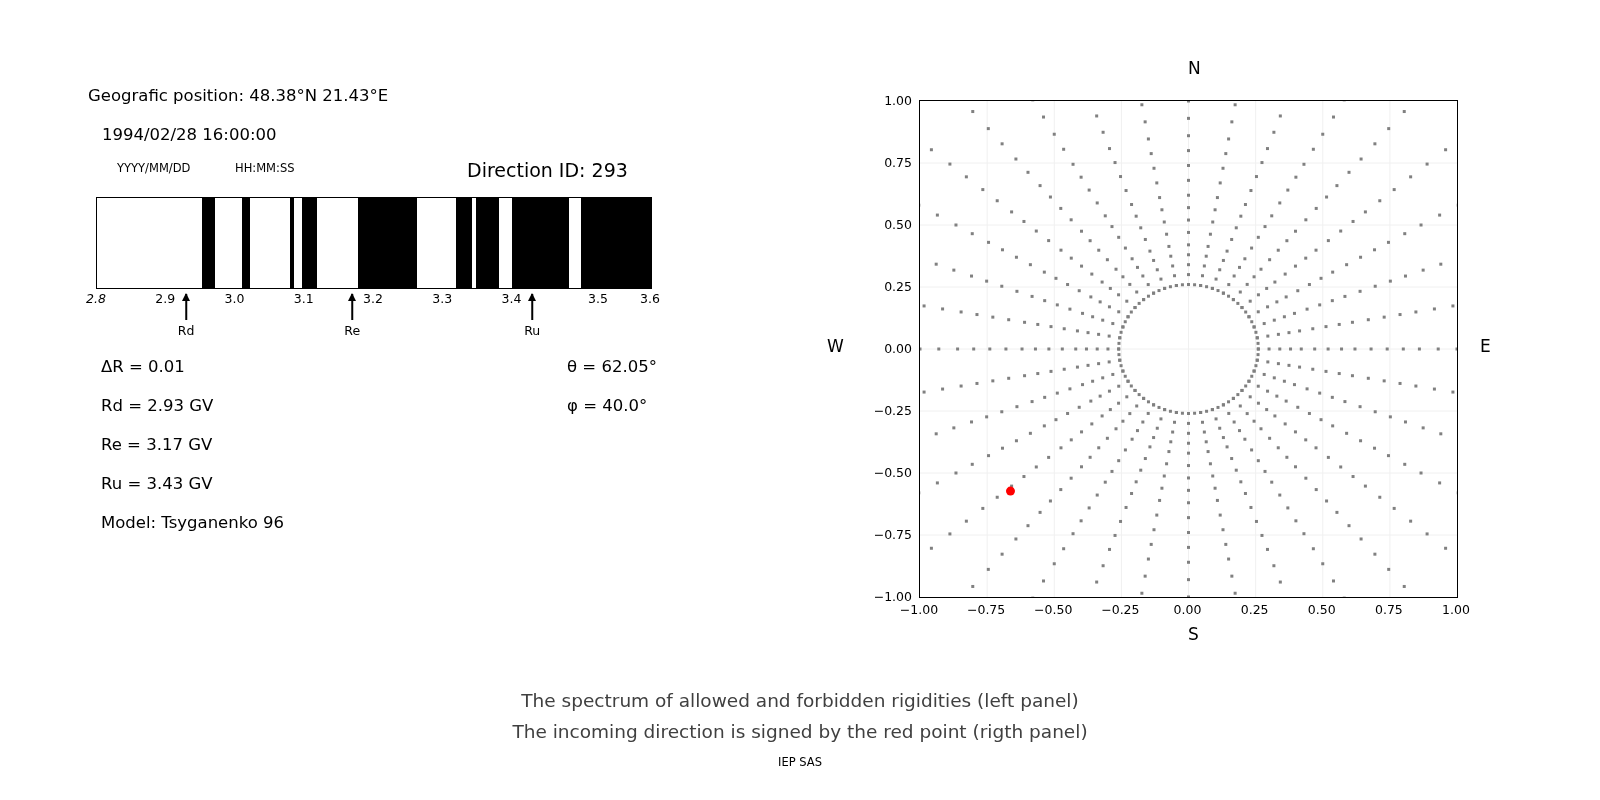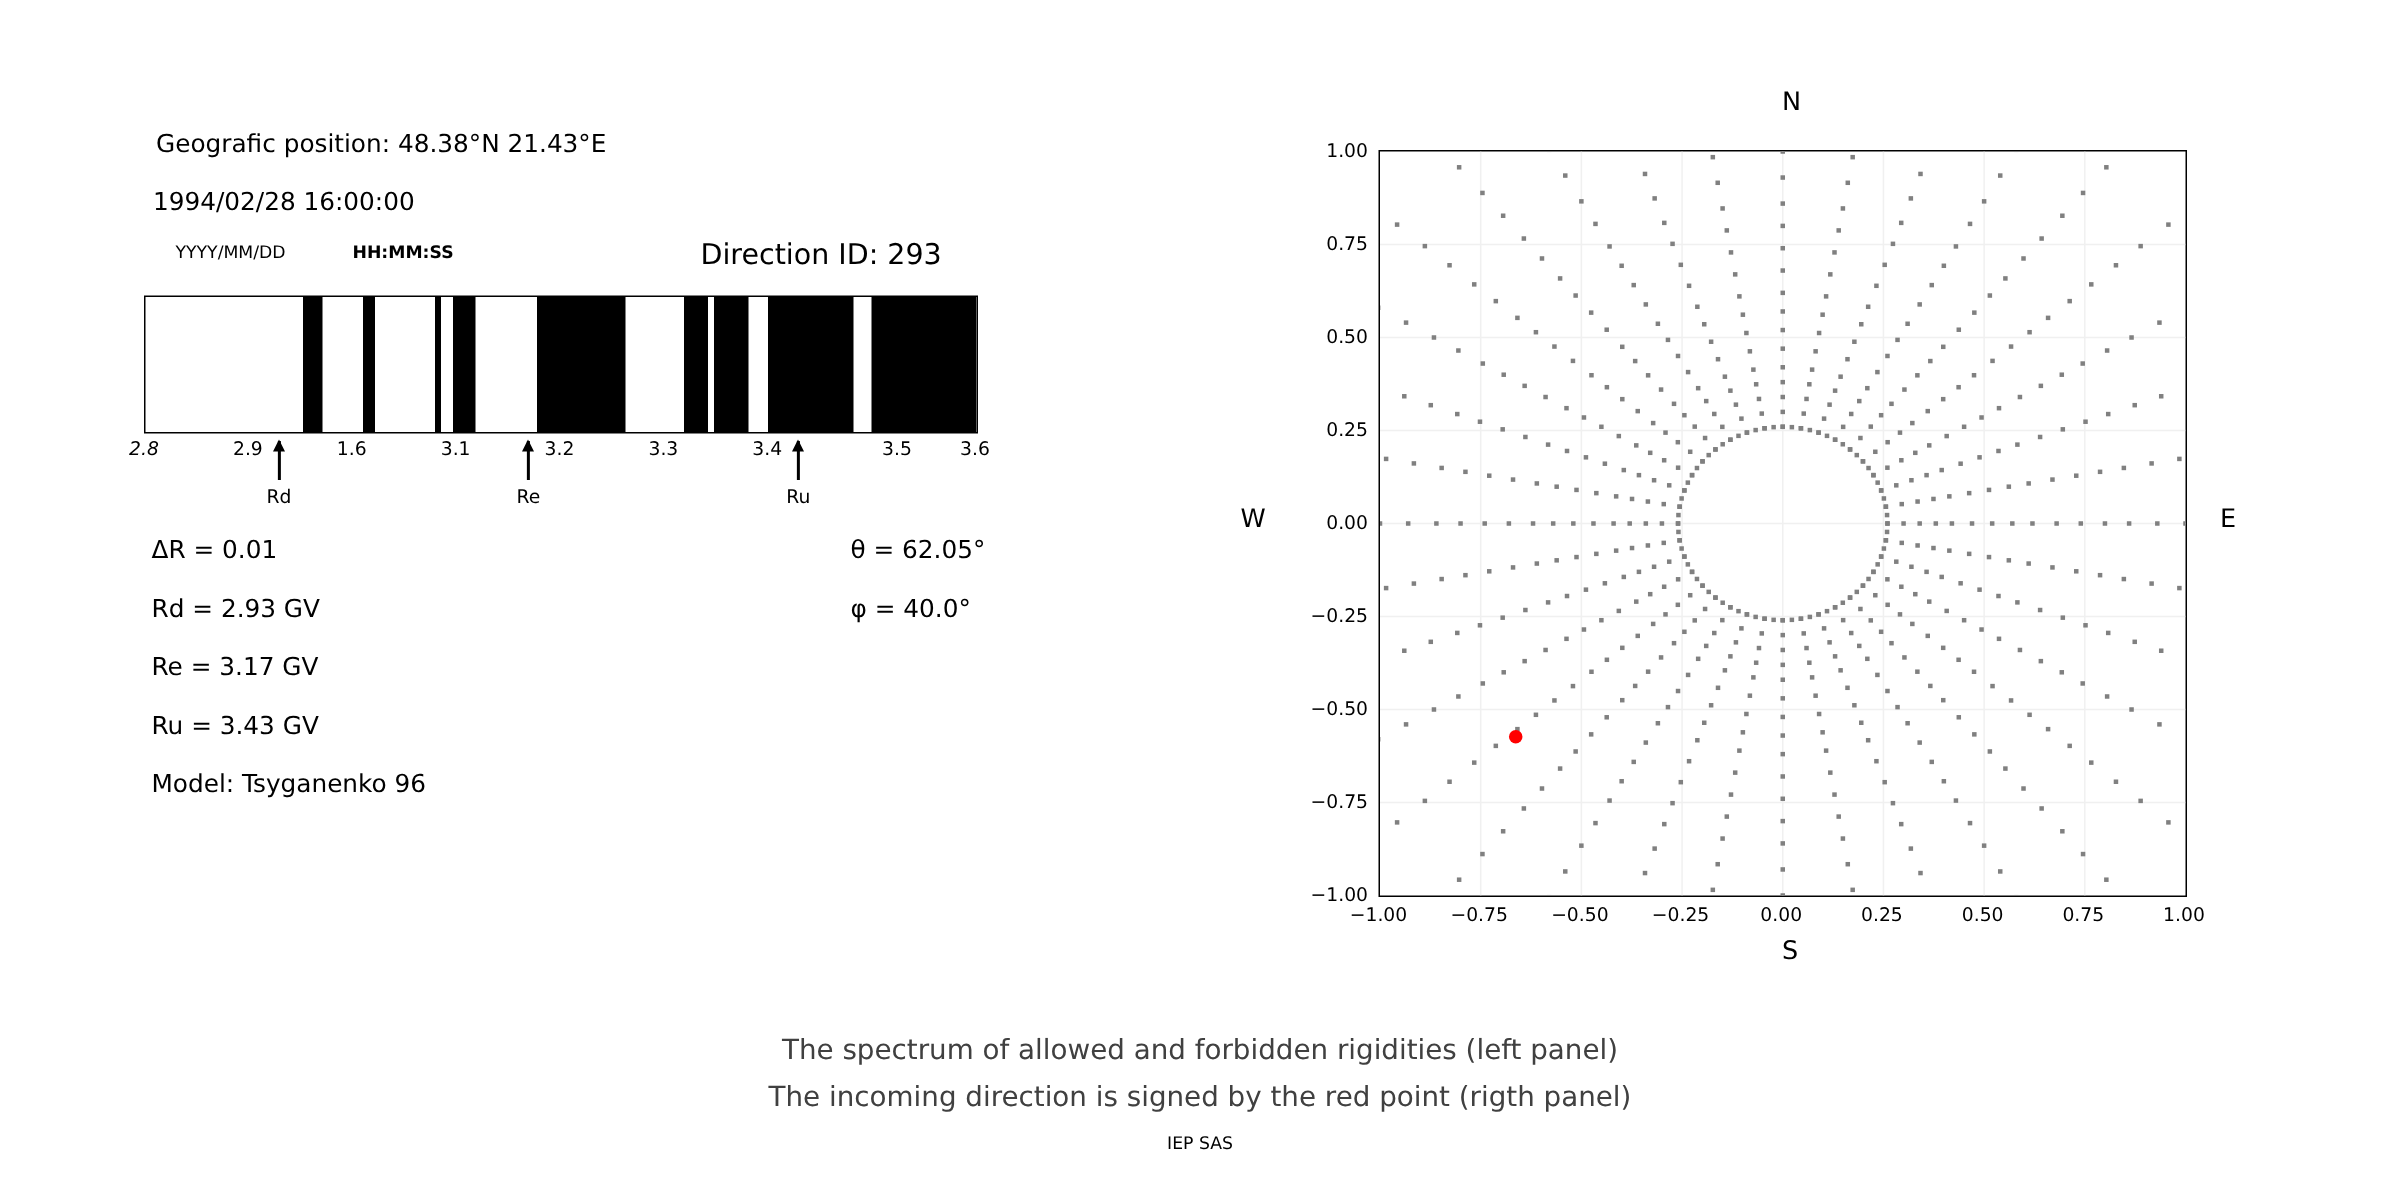--- a/index.html
+++ b/index.html
@@ -22,32 +22,32 @@
     left: 0; top: 0;
     width: 760px; height: 660px;
   }
 
   .hdr-line {
     position: absolute;
     font-size: 16.5px;
     color: #000;
     white-space: nowrap;
   }
-  #geo-position { left: 104px; top: 86px; }
+  #geo-position { left: 88px; top: 86px; }
   #datetime-value { left: 102px; top: 125px; }
 
   .fmt-hint {
     position: absolute;
     font-size: 11.5px;
     color: #000;
     white-space: nowrap;
     margin-left: 16px;
   }
   #date-format-hint { left: 101px; top: 161px; }
-  #time-format-hint { left: 219px; top: 161px; font-weight: bold; }
+  #time-format-hint { left: 219px; top: 161px; }
 
   #direction-id {
     position: absolute;
     left: 467px; top: 159px;
     font-size: 19px;
     white-space: nowrap;
   }
 
   
   #spectrum-bar {
@@ -220,21 +220,21 @@
       <div class="band" style="left: 261.072px; width: 58.8625px; background: rgb(0, 0, 0);"></div>
       <div class="band" style="left: 358.715px; width: 15.9275px; background: rgb(0, 0, 0);"></div>
       <div class="band" style="left: 379.49px; width: 22.16px; background: rgb(0, 0, 0);"></div>
       <div class="band" style="left: 414.808px; width: 57.4775px; background: rgb(0, 0, 0);"></div>
       <div class="band" style="left: 484.058px; width: 69.9425px; background: rgb(0, 0, 0);"></div>
     </div>
 
   <div id="spectrum-axis">
       <div class="tick-label" style="left: 0px; font-style: italic;">2.8</div>
       <div class="tick-label" style="left: 69.25px;">2.9</div>
-      <div class="tick-label" style="left: 138.5px;">1.6</div>
+      <div class="tick-label" style="left: 138.5px;">3.0</div>
       <div class="tick-label" style="left: 207.75px;">3.1</div>
       <div class="tick-label" style="left: 277px;">3.2</div>
       <div class="tick-label" style="left: 346.25px;">3.3</div>
       <div class="tick-label" style="left: 415.5px;">3.4</div>
       <div class="tick-label" style="left: 486px; margin-left: 16px;">3.5</div>
       <div class="tick-label" style="left: 554px;">3.6</div>
     </div>
 
   <div id="spectrum-markers">
       <div class="marker-arrow" style="left: 186.025px; top: 294px;">

